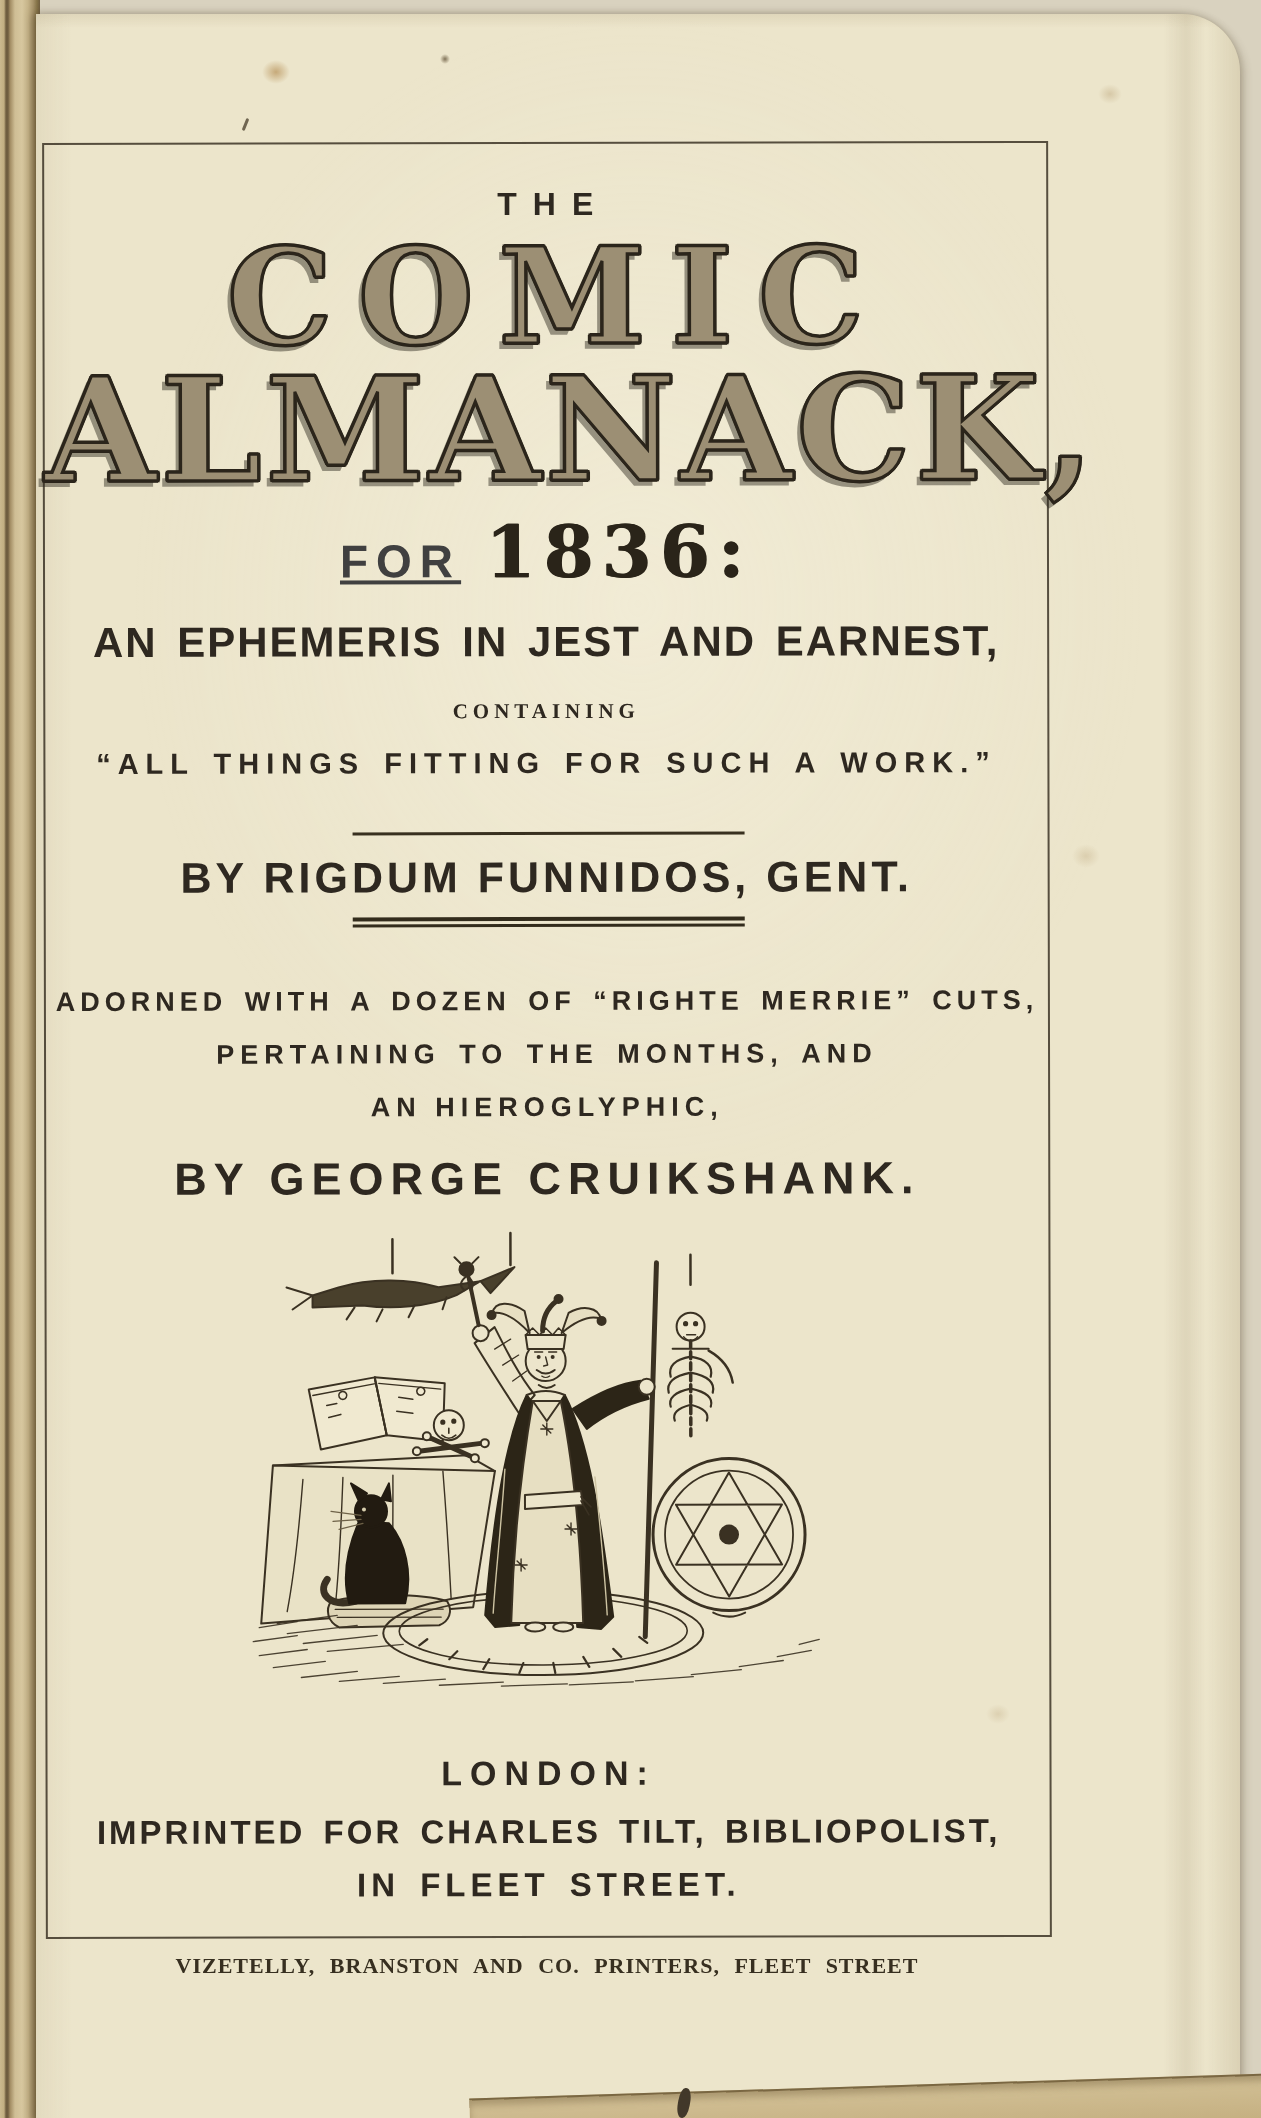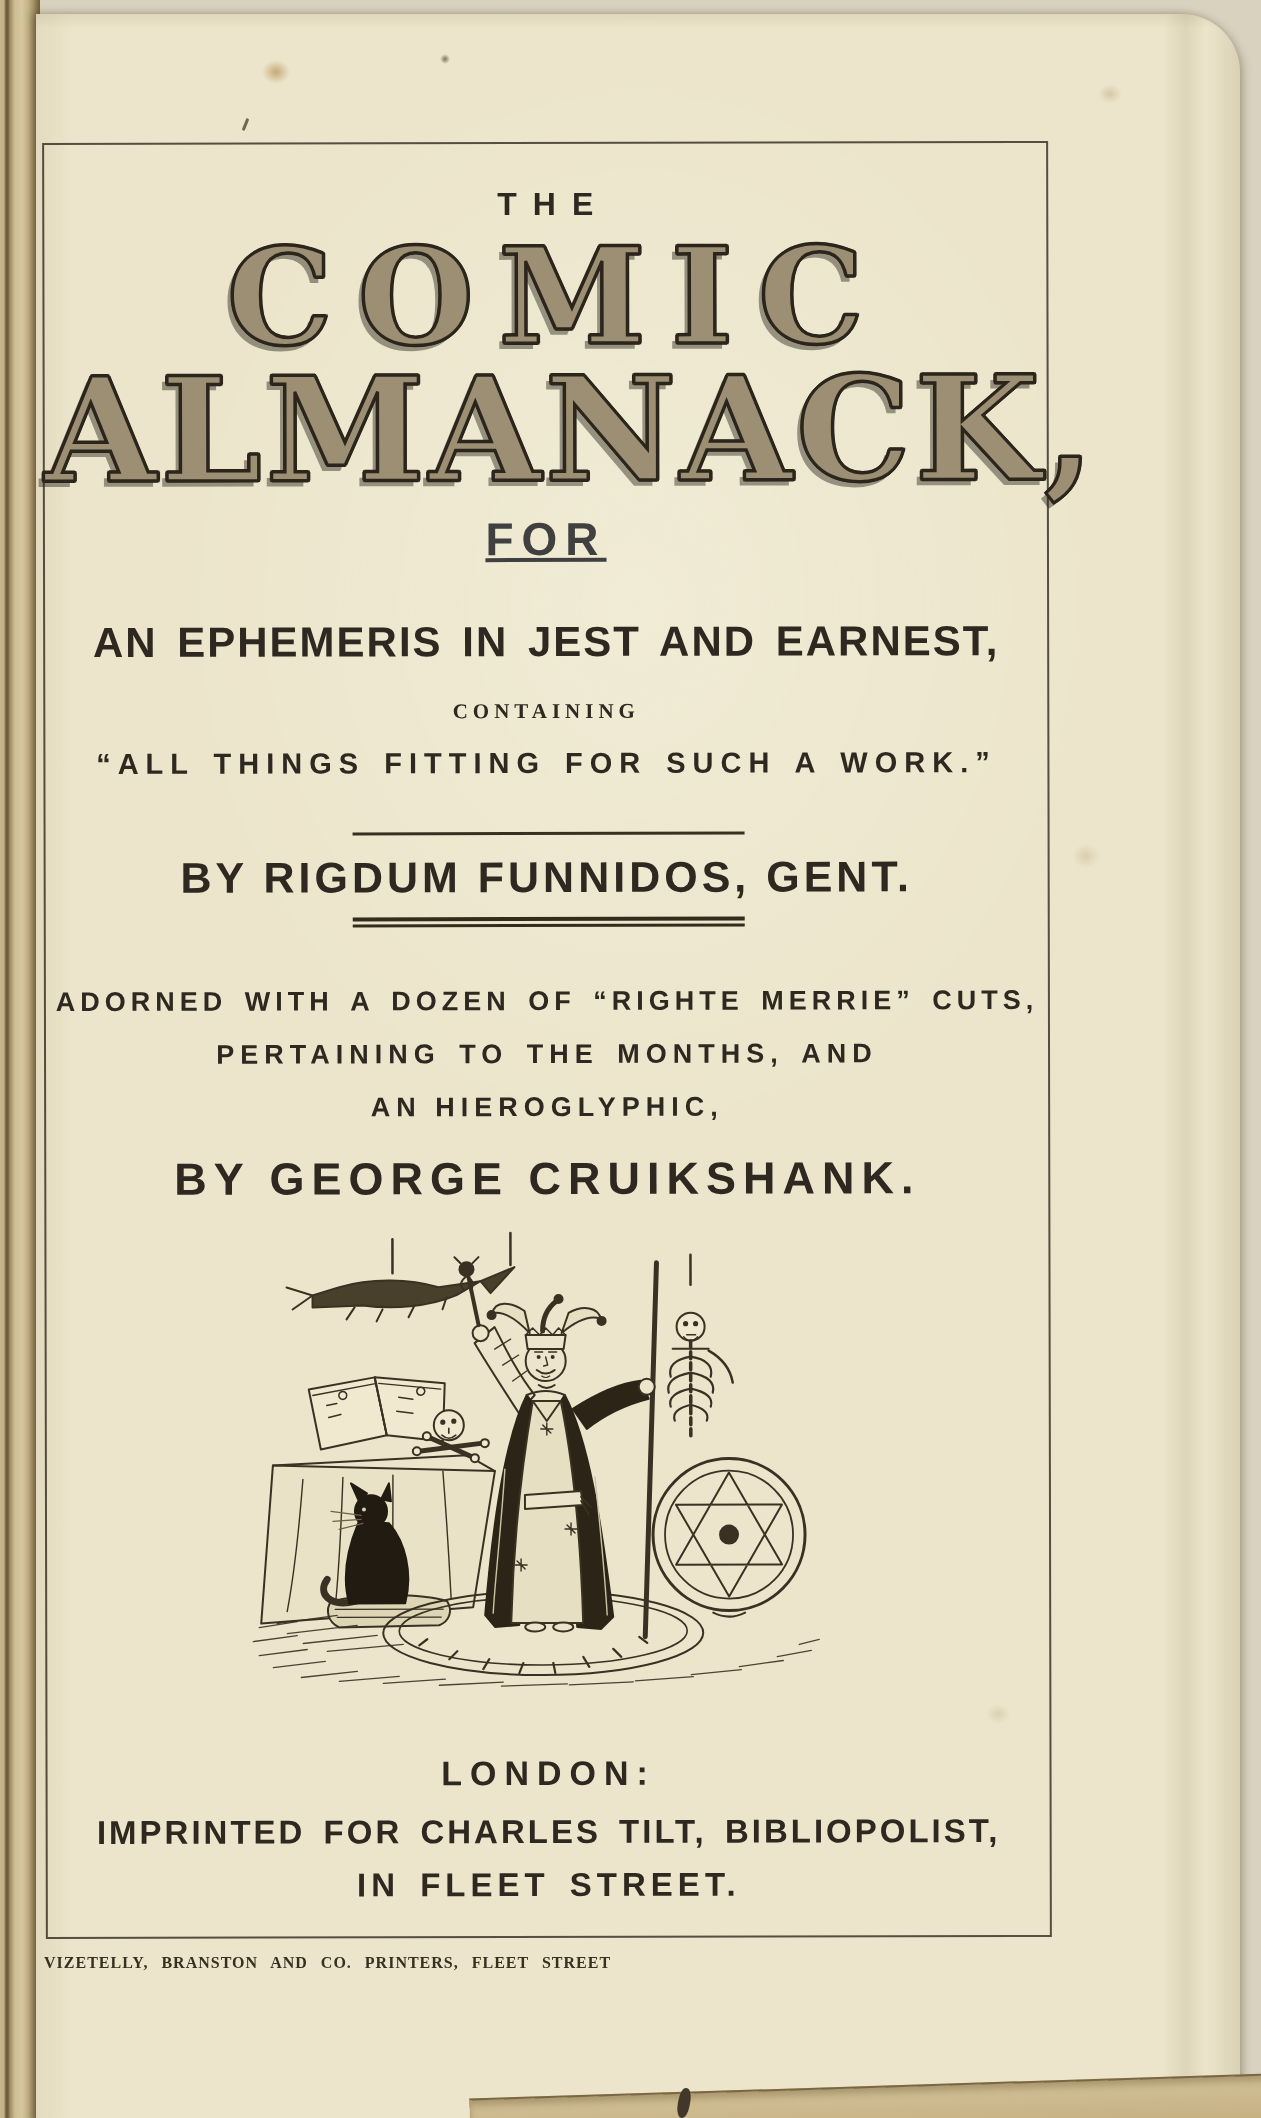--- a/index.html
+++ b/index.html
@@ -75,22 +75,22 @@
   .rule2{position:absolute;left:307px;top:773px;width:392px;height:10px;box-sizing:border-box;
          border-top:4px solid #332c1c;border-bottom:3px solid #332c1c;}
   .adorned1 {top:844px; font-size:27px; letter-spacing:5px; word-spacing:5px;}
   .adorned2 {top:897px; font-size:27px; letter-spacing:6px; word-spacing:5px;}
   .adorned3 {top:950px; font-size:27px; letter-spacing:6px;}
   .cruik    {top:1012px;font-size:45px; letter-spacing:7px;}
   .woodcut-wrap{position:absolute;left:196px;top:1085px;width:580px;height:460px;}
   .london   {top:1612px;font-size:34px; letter-spacing:8px;}
   .imprint1 {top:1671px;font-size:33px; letter-spacing:3px; word-spacing:6px;}
   .imprint2 {top:1724px;font-size:33px; letter-spacing:5px; word-spacing:6px;}
-  .colophon{position:absolute;left:8px;top:1941px;width:1006px;line-height:1;
-            font-family:"Liberation Serif", serif;font-weight:700;font-size:16px;
+  .colophon{position:absolute;left:8px;top:1941px;width:1006px;text-align:center;line-height:1;
+            font-family:"Liberation Serif", serif;font-weight:700;font-size:22px;
             letter-spacing:1px;word-spacing:8px;color:#372f20;white-space:nowrap;}
   
   .spot{position:absolute;pointer-events:none;}
   .s1{left:226px;top:46px;width:28px;height:24px;
       background:radial-gradient(ellipse,rgba(160,110,40,.5),rgba(160,110,40,0) 70%);}
   .s2{left:404px;top:40px;width:10px;height:10px;
       background:radial-gradient(circle,rgba(70,52,25,.65),rgba(70,52,25,0) 70%);}
   .s3{left:208px;top:104px;width:3px;height:13px;background:rgba(60,48,30,.7);
       transform:rotate(22deg);border-radius:2px;}
   .s4{left:1062px;top:70px;width:24px;height:20px;
@@ -119,20 +119,21 @@
   <div class="spot s7"></div>
 
   <div class="border-box">
 
     <div class="l sans the">THE</div>
     <div class="l display comic">COMIC</div>
     <div class="l display almanack">ALMANACK,</div>
 
     <div class="l year-row">
       <span class="sans for">FOR</span>
+      <span class="year">1836:</span>
     </div>
 
     <div class="l sans ephemeris">AN EPHEMERIS IN JEST AND EARNEST,</div>
     <div class="l serifcaps containing">CONTAINING</div>
     <div class="l sans quote">“ALL THINGS FITTING FOR SUCH A WORK.”</div>
 
     <div class="rule1"></div>
 
     <div class="l sans funnidos">BY RIGDUM FUNNIDOS, GENT.</div>
 

